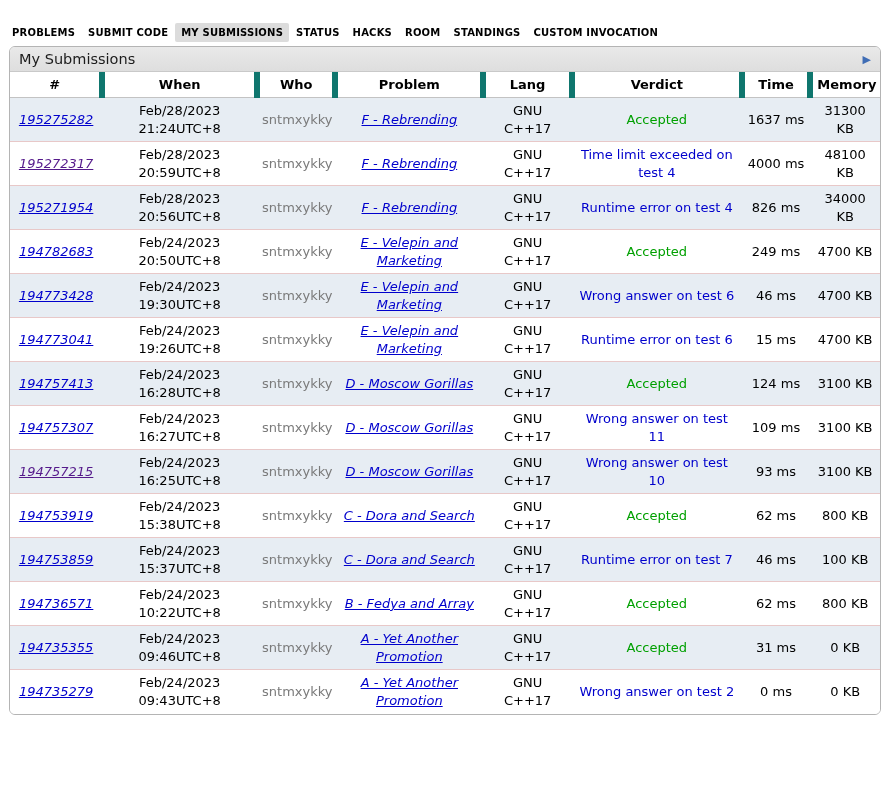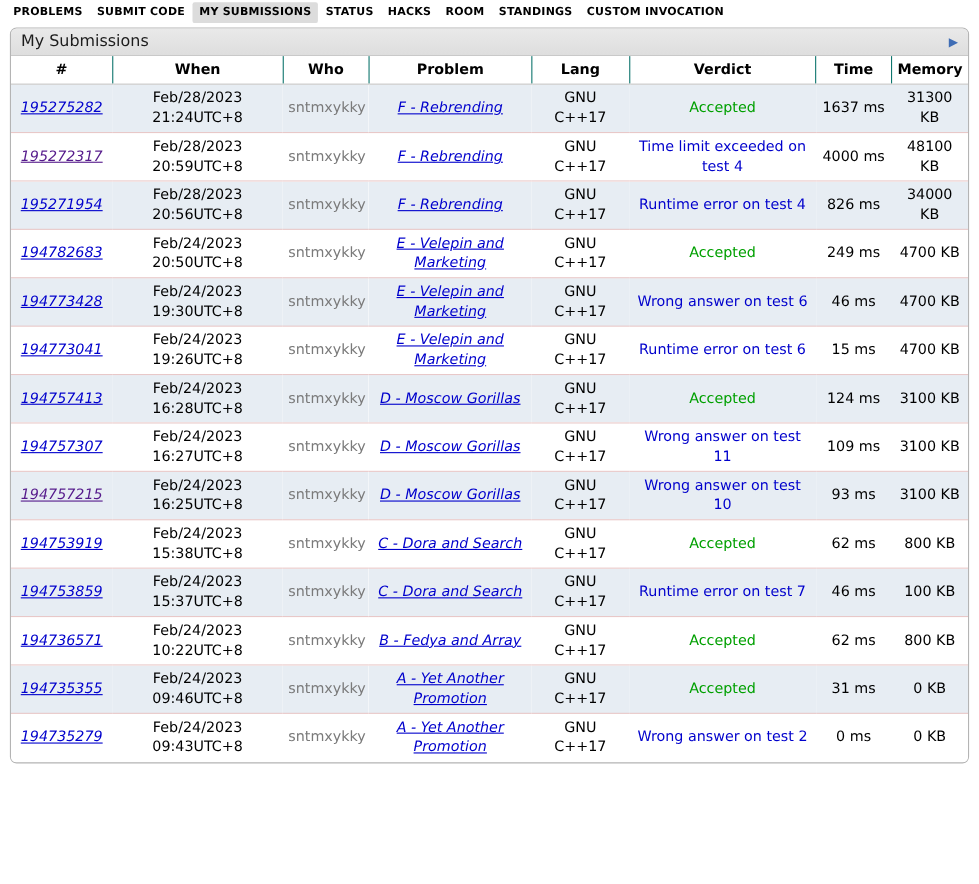--- a/index.html
+++ b/index.html
@@ -8,21 +8,21 @@
     font-family: "DejaVu Sans", "Liberation Sans", sans-serif;
     font-size: 13px;
     color: #000;
     width: 890px;
   }
 
   
   .topnav {
     display: flex;
     align-items: center;
-    padding: 2px 8px 4px 6px;
+    padding: 23px 8px 4px 6px;
     gap: 1px;
     white-space: nowrap;
   }
   .nav-item {
     font-size: 10px;
     font-weight: bold;
     letter-spacing: .2px;
     color: #000;
     text-decoration: none;
     padding: 4px 6px;
@@ -61,21 +61,21 @@
     border-collapse: collapse;
     table-layout: fixed;
   }
   thead th {
     font-size: 13px;
     font-weight: bold;
     text-align: center;
     padding: 5px 4px;
     background: #fff;
     border-bottom: 1px solid #c3c3c3;
-    border-left: 1px solid #0f766e;
+    border-left: 6px solid #0f766e;
   }
   thead th:first-child { border-left: none; }
   tbody td {
     text-align: center;
     vertical-align: middle;
     height: 44px;
     padding: 3px 5px;
     line-height: 1.35;
     border-top: 1px solid var(--row-border, #e8c8c8);
     overflow: hidden;

